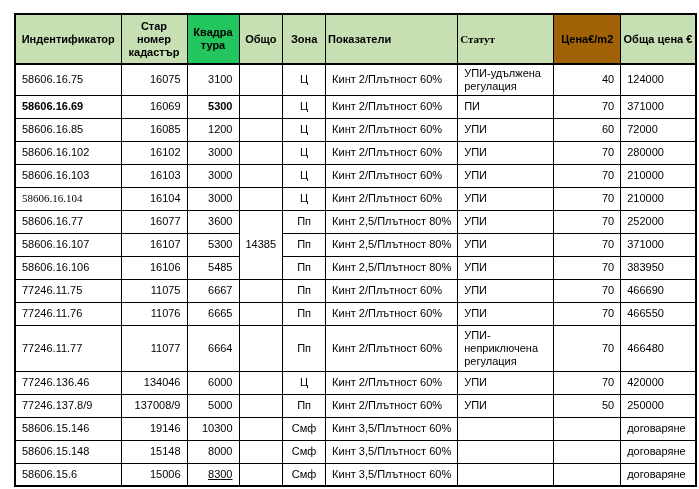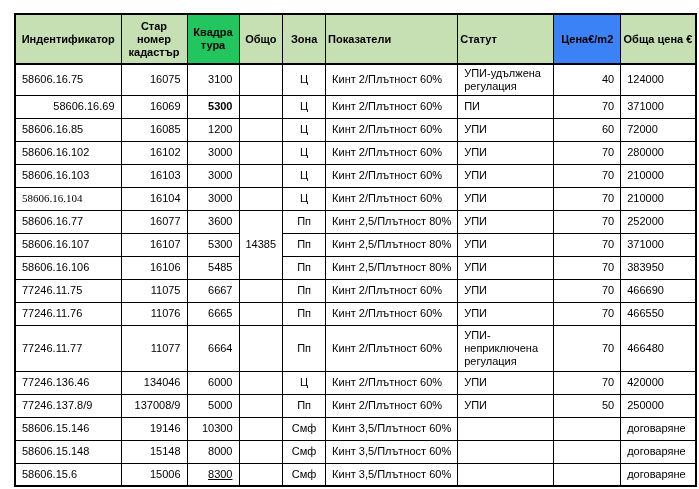--- a/index.html
+++ b/index.html
@@ -65,39 +65,39 @@
         <col style="width: 75px;">
       </colgroup>
     <thead>
       <tr>
           <th style="text-align: center; background: rgb(198, 224, 180);">Индентификатор</th>
           <th style="text-align: center; background: rgb(198, 224, 180);">Стар номер кадастър</th>
           <th style="text-align: center; background: #22c55e;">Квадра тура</th>
           <th style="text-align: center; background: rgb(198, 224, 180);">Общо</th>
           <th style="text-align: center; background: rgb(198, 224, 180);">Зона</th>
           <th style="text-align: left; background: rgb(198, 224, 180);">Показатели</th>
-          <th style="text-align: left; background: rgb(198, 224, 180);">Статут</th>
-          <th style="text-align: center; background: #3b82f6;">Цена€/m2</th>
+          <th style="text-align: left; background: rgb(198, 224, 180); font-family: Liberation Serif, serif;">Статут</th>
+          <th style="text-align: center; background: #a16207;">Цена€/m2</th>
           <th style="text-align: center; background: rgb(198, 224, 180);">Обща цена €</th>
         </tr>
     </thead>
     <tbody>
         <tr class="tall-2">
           <td class="c-id" style="text-align: left;">58606.16.75</td>
           <td class="c-old_num" style="text-align: right;">16075</td>
           <td class="c-area" style="text-align: right;">3100</td>
           <td class="c-total_area" style="text-align: center;"></td>
           <td class="c-zone" style="text-align: center;">Ц</td>
           <td class="c-indicators" style="text-align: left;">Кинт 2/Плътност 60%</td>
           <td class="c-status" style="text-align: left;">УПИ-удължена регулация</td>
           <td class="c-price_per_m2" style="text-align: right;">40</td>
           <td class="c-total_price" style="text-align: left;">124000</td>
         </tr>
         <tr>
-          <td class="c-id" style="text-align: right;">58606.16.69</td>
+          <td class="c-id" style="text-align: left; font-weight: bold;">58606.16.69</td>
           <td class="c-old_num" style="text-align: right;">16069</td>
           <td class="c-area bold" style="text-align: right;">5300</td>
           <td class="c-total_area" style="text-align: center;"></td>
           <td class="c-zone" style="text-align: center;">Ц</td>
           <td class="c-indicators" style="text-align: left;">Кинт 2/Плътност 60%</td>
           <td class="c-status" style="text-align: left;">ПИ</td>
           <td class="c-price_per_m2" style="text-align: right;">70</td>
           <td class="c-total_price" style="text-align: left;">371000</td>
         </tr>
         <tr>

